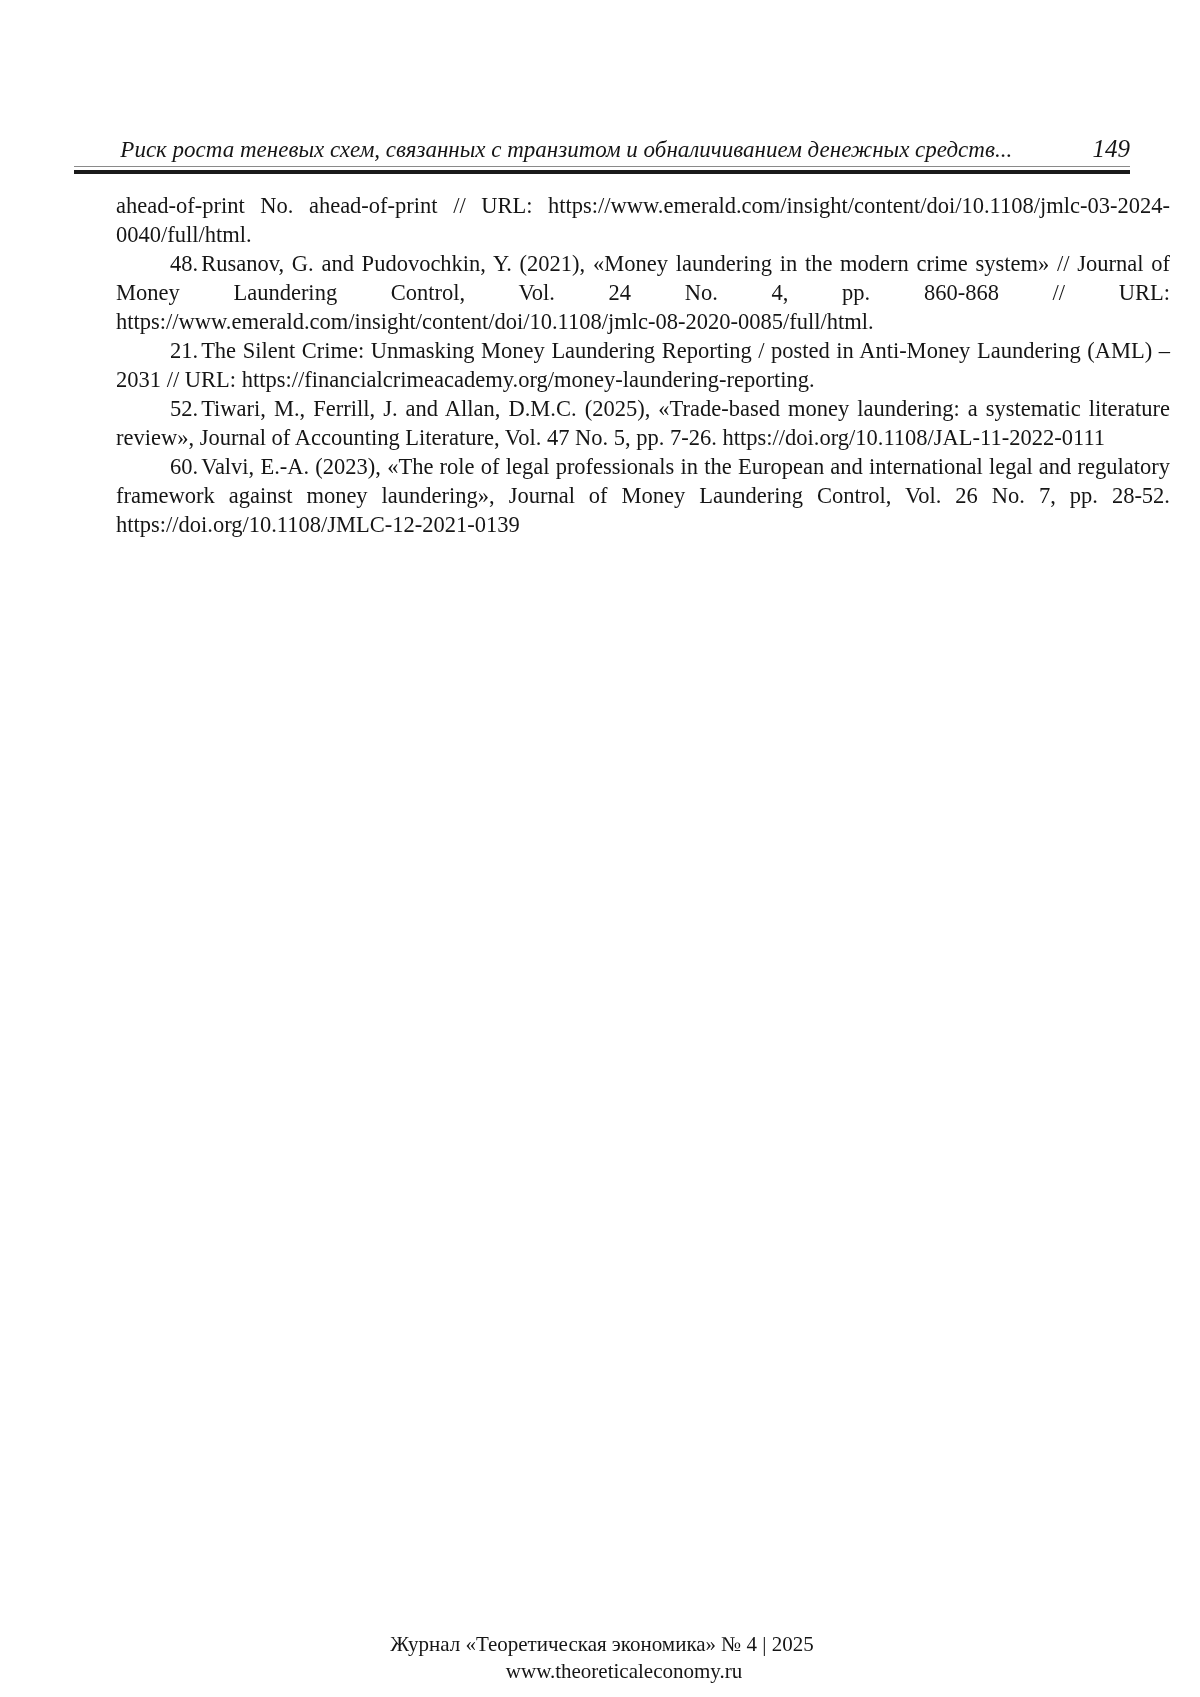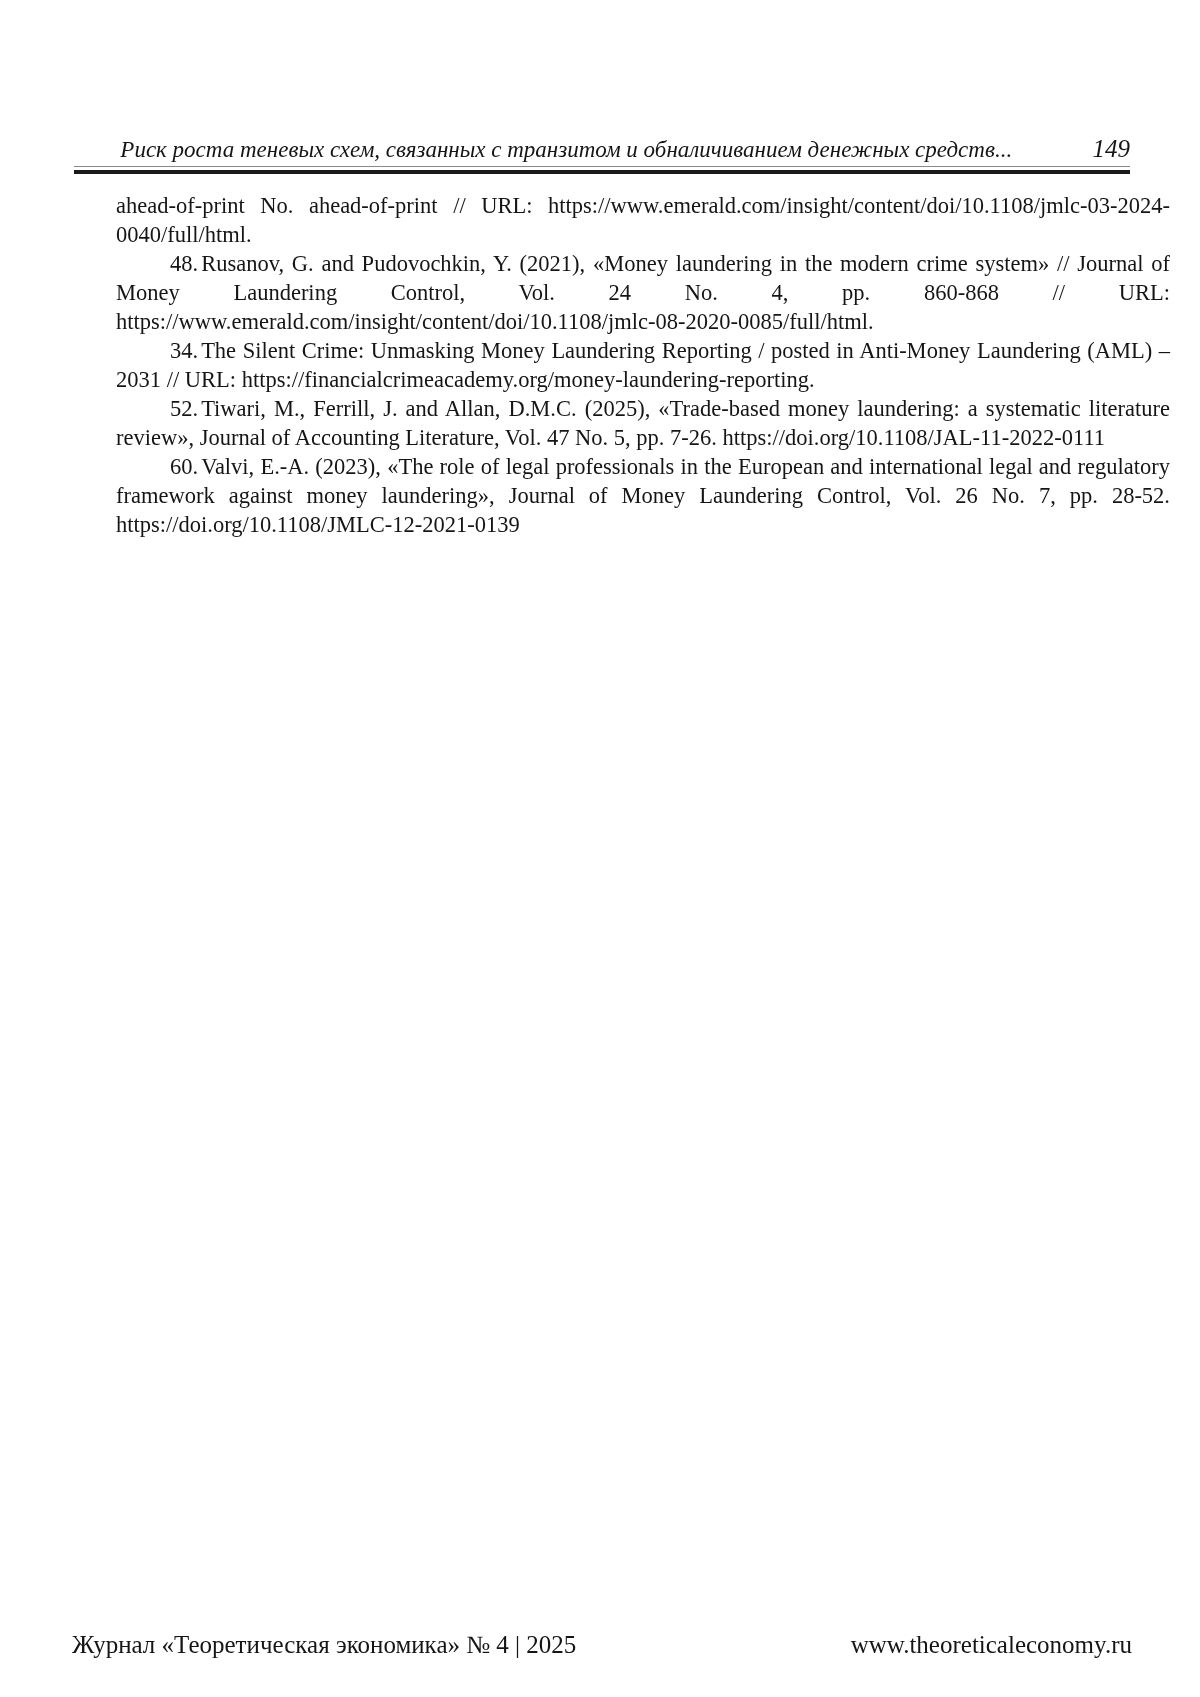--- a/index.html
+++ b/index.html
@@ -75,22 +75,23 @@
 
   
   .page-footer {
     position: absolute;
     left: 72px;
     width: 1060px;
     top: 1631px;
     display: flex;
     justify-content: space-between;
     align-items: center;
-    font-size: 25px;
+    font-size: 21px;
     line-height: 27px;
+    flex-direction: column;
   }
   .footer-left  { text-align: left;  }
   .footer-right { text-align: right; margin-left: 44px; }
 </style>
 </head>
 <body>
 
 <div class="page">
 
   <header class="running-head">
@@ -104,21 +105,21 @@
 
     <p class="ref noindent">
       <span class="ref-text">ahead-of-print No. ahead-of-print // URL: https://www.emerald.com/insight/content/doi/10.1108/jmlc-03-2024-0040/full/html.</span>
     </p>
 
     <p class="ref">
       <span class="ref-num">48.</span><span class="ref-text">Rusanov, G. and Pudovochkin, Y. (2021), «Money laundering in the modern crime system» // Journal of Money Laundering Control, Vol. 24 No. 4, pp. 860-868 // URL: https://www.emerald.com/insight/content/doi/10.1108/jmlc-08-2020-0085/full/html.</span>
     </p>
 
     <p class="ref">
-      <span class="ref-num">34.</span><span class="ref-text">The Silent Crime: Unmasking Money Laundering Reporting / posted in Anti-Money Laundering (AML) – 2031 // URL: https://financialcrimeacademy.org/money-laundering-reporting.</span>
+      <span class="ref-num">21.</span><span class="ref-text">The Silent Crime: Unmasking Money Laundering Reporting / posted in Anti-Money Laundering (AML) – 2031 // URL: https://financialcrimeacademy.org/money-laundering-reporting.</span>
     </p>
 
     <p class="ref">
       <span class="ref-num">52.</span><span class="ref-text">Tiwari, M., Ferrill, J. and Allan, D.M.C. (2025), «Trade-based money laundering: a systematic literature review», Journal of Accounting Literature, Vol. 47 No. 5, pp. 7-26. https://doi.org/10.1108/JAL-11-2022-0111</span>
     </p>
 
     <p class="ref">
       <span class="ref-num">60.</span><span class="ref-text">Valvi, E.-A. (2023), «The role of legal professionals in the European and international legal and regulatory framework against money laundering», Journal of Money Laundering Control, Vol. 26 No. 7, pp. 28-52. https://doi.org/10.1108/JMLC-12-2021-0139</span>
     </p>
 

